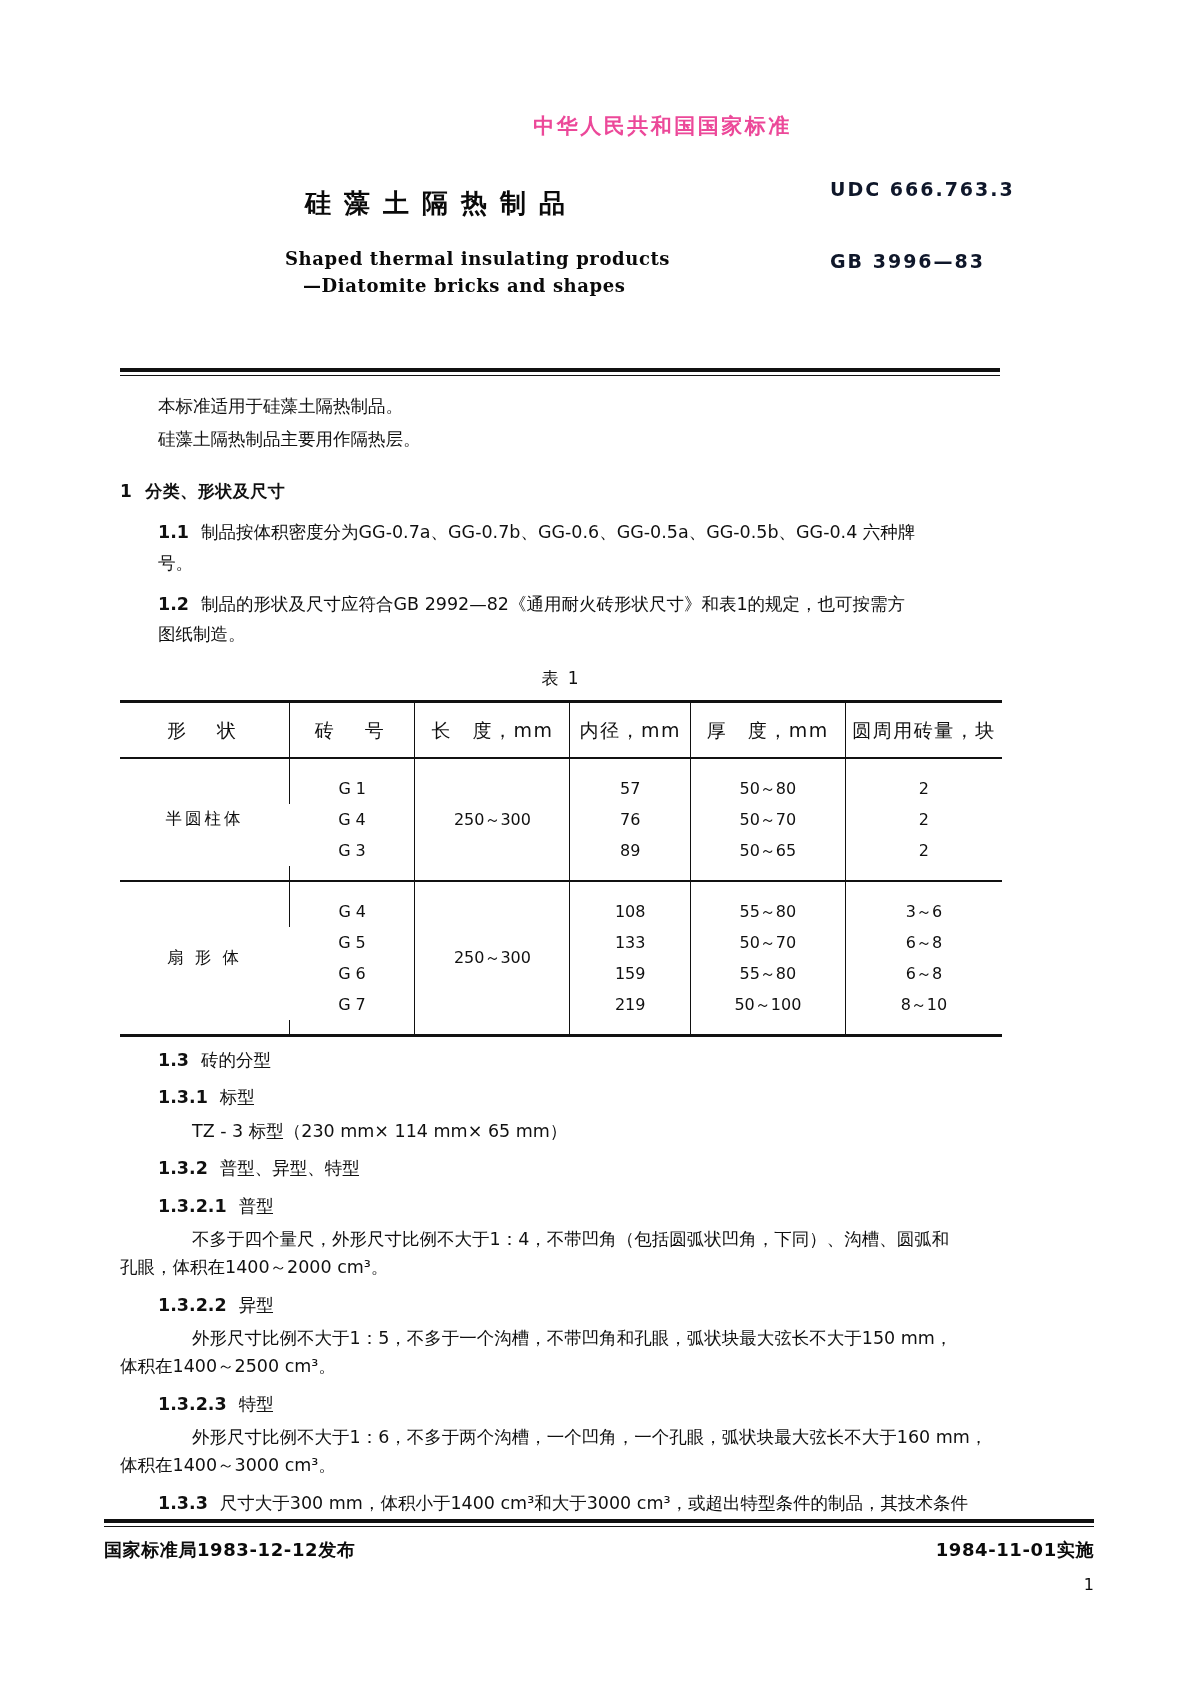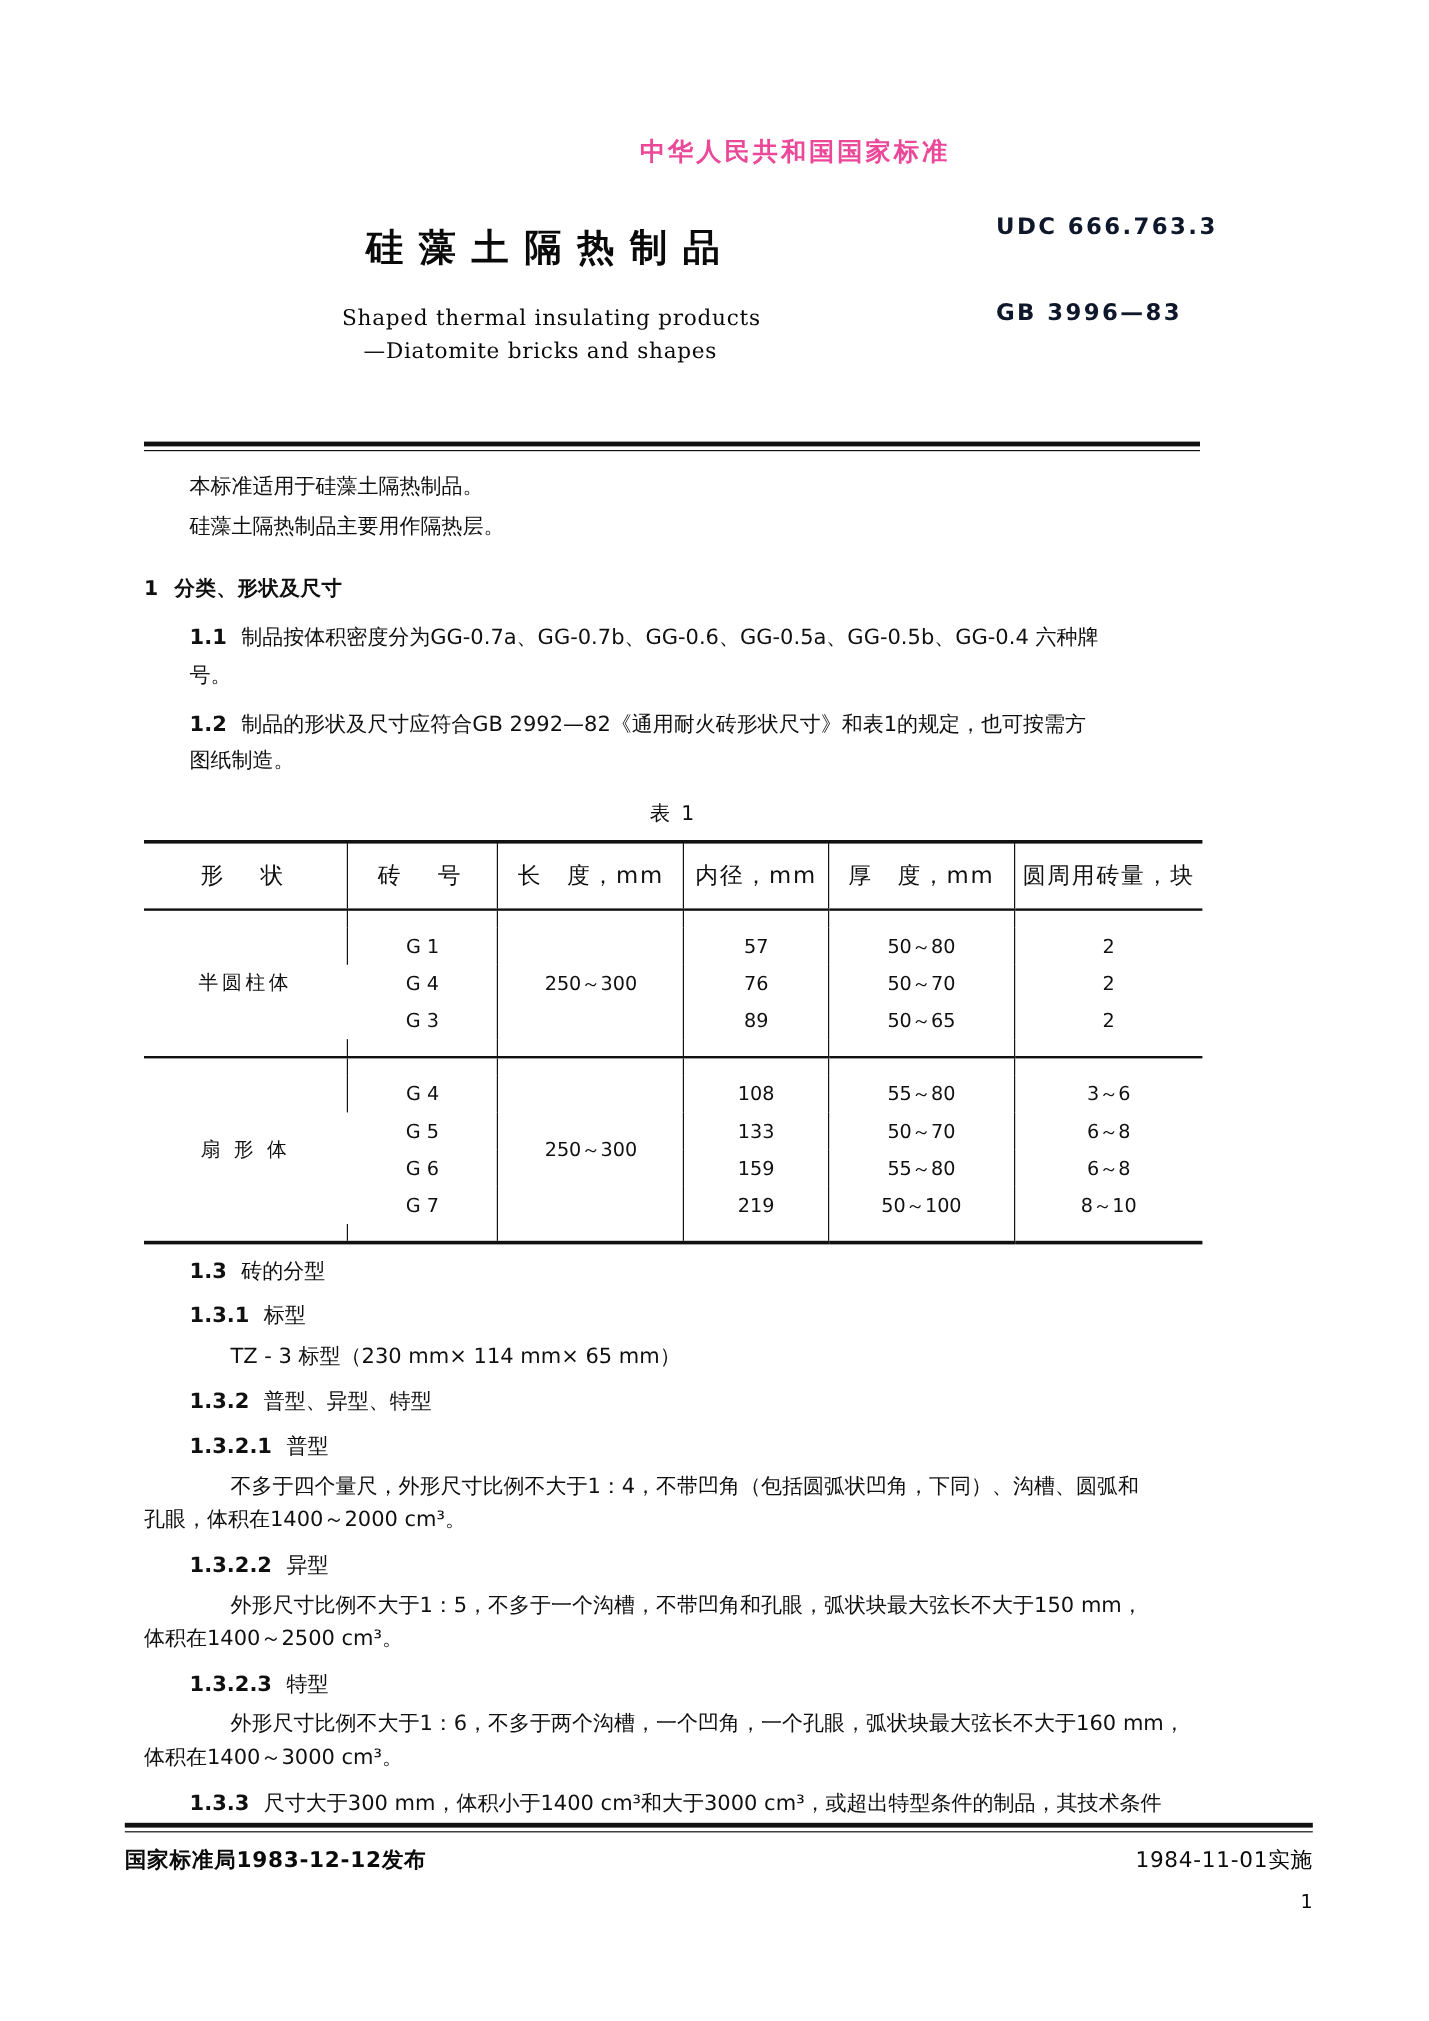--- a/index.html
+++ b/index.html
@@ -37,31 +37,31 @@
     font-weight: 700;
     letter-spacing: 2.5px;
     color: #ec4899;
     text-align: center;
     padding-left: 185px;
   }
   .doc-title {
     margin-top: 46px;
     padding-left: 185px;
     font-family: "DejaVu Sans", sans-serif;
-    font-size: 31px;
+    font-size: 26px;
     font-weight: 700;
     letter-spacing: 13px;
     color: #0a0a0a;
   }
   .en-title {
     margin-top: 24px;
     padding-left: 165px;
     font-family: "DejaVu Serif", "Liberation Serif", serif;
     font-size: 18px;
-    font-weight: 400;
+    font-weight: 700;
     letter-spacing: 0.6px;
     line-height: 1.5;
     color: #0a0a0a;
   }
   .en-title .line2 { padding-left: 18px; }
 
   .code-block {
     position: absolute;
     left: 830px;
     top: 178px;
@@ -216,21 +216,21 @@
     font-weight: 700;
     letter-spacing: 0.6px;
   }
   .foot-right {
     position: absolute;
     left: 820px;
     top: 1538px;
     width: 274px;
     text-align: right;
     font-size: 18px;
-    font-weight: 400;
+    font-weight: 700;
     letter-spacing: 0.6px;
   }
   .page-num {
     position: absolute;
     left: 900px;
     top: 1575px;
     width: 194px;
     text-align: right;
     font-size: 16px;
   }

